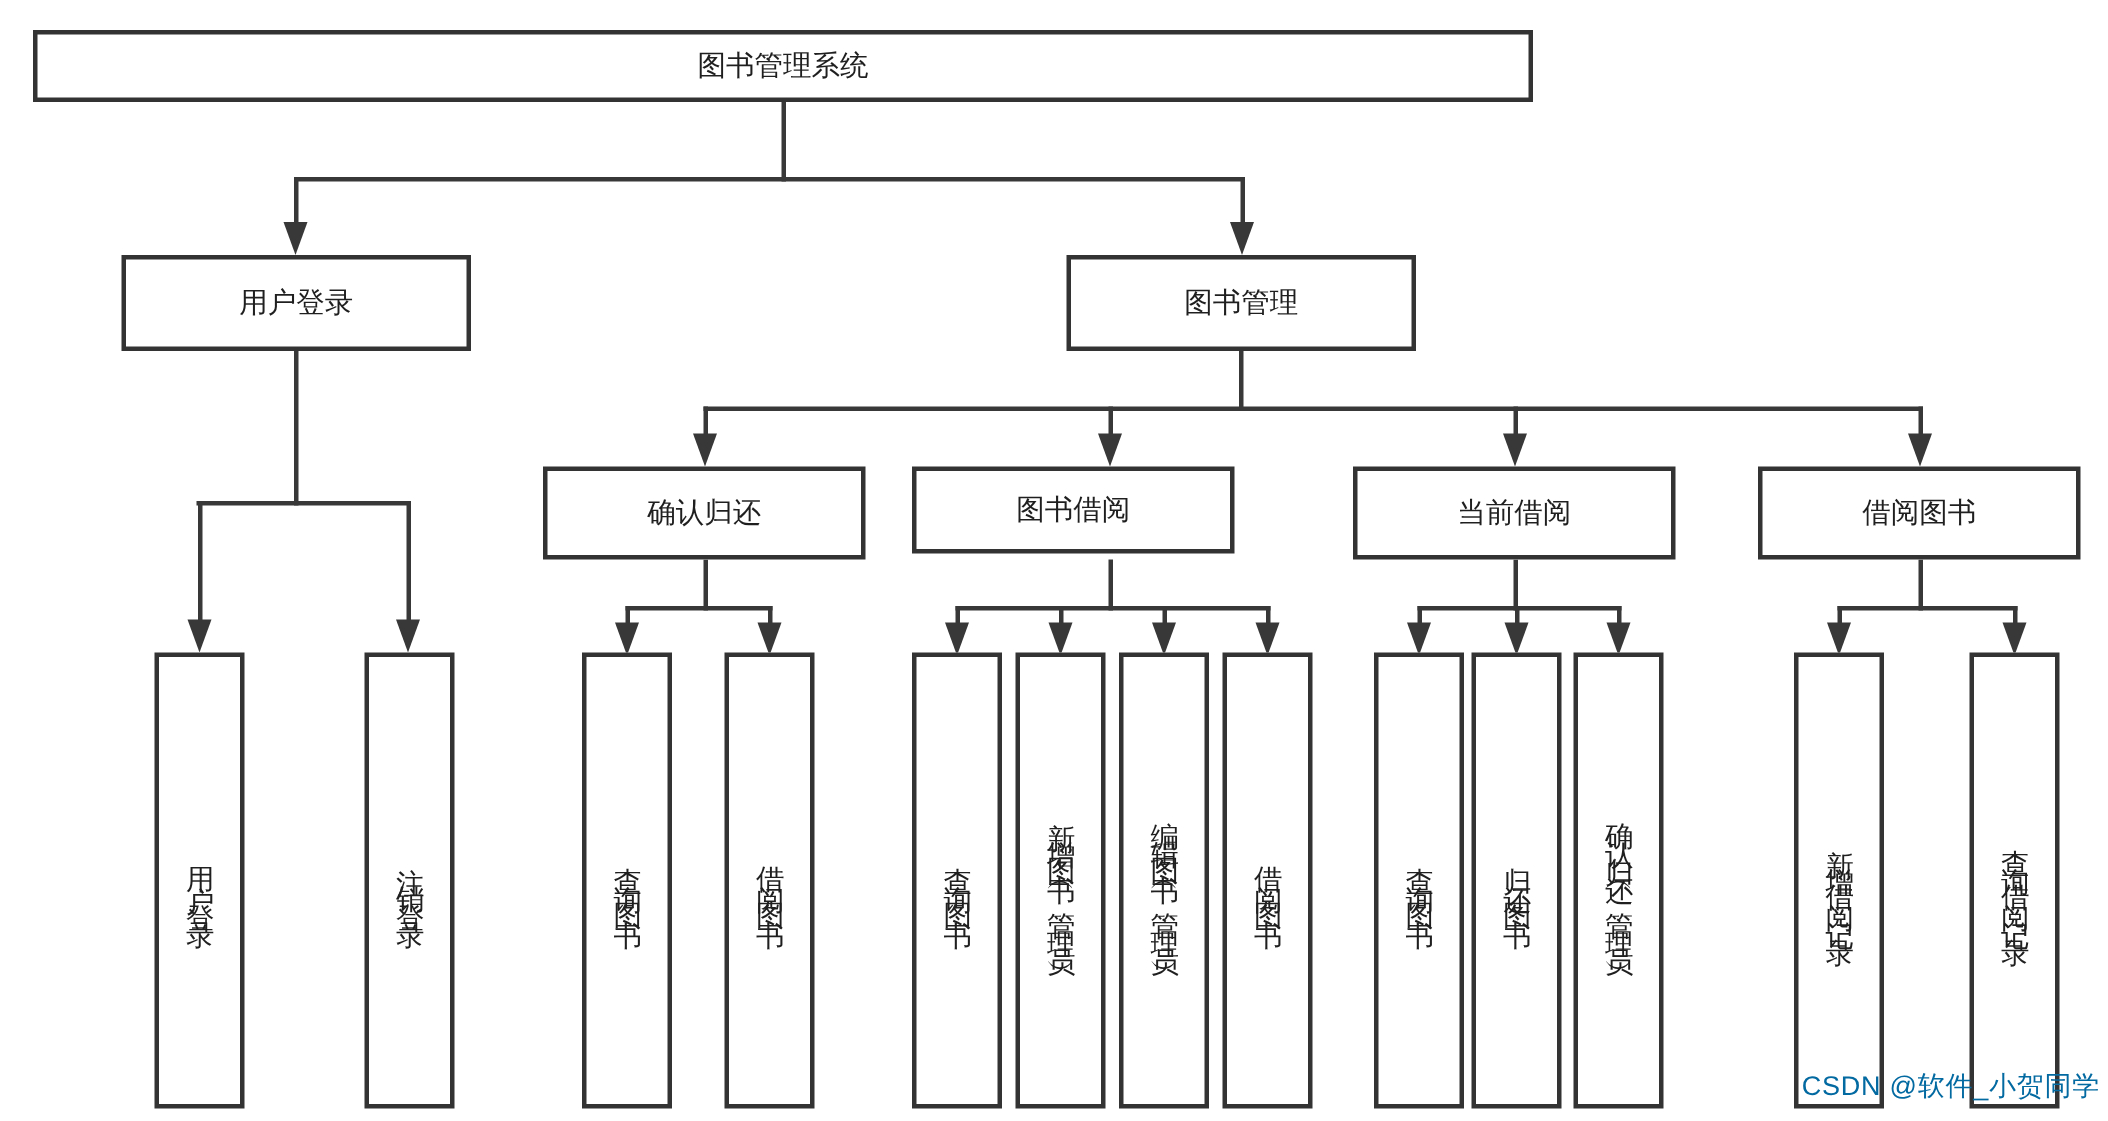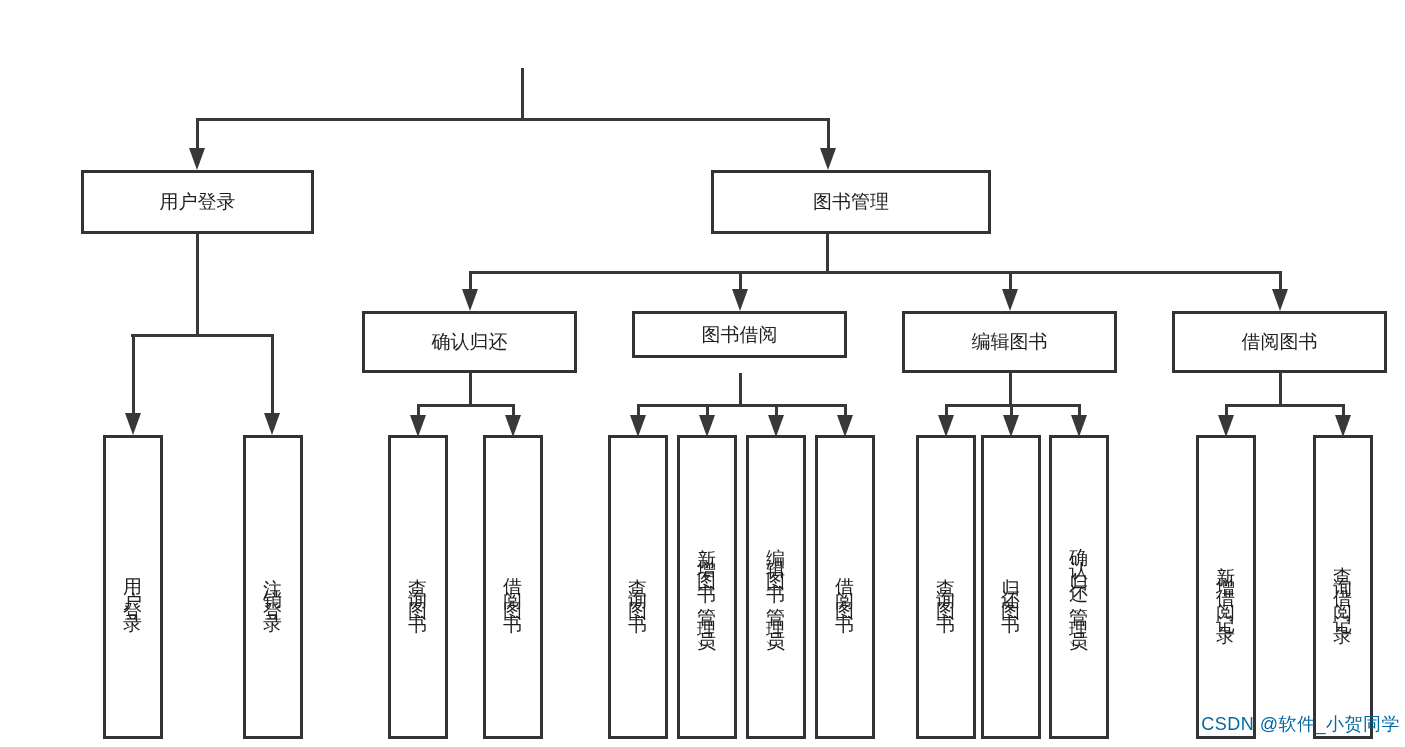--- a/index.html
+++ b/index.html
@@ -30,37 +30,40 @@
     position:absolute;left:1148px;top:712px;width:252px;
     font-size:18px;color:#0369a1;z-index:5;white-space:nowrap;
     text-align:right;letter-spacing:0.5px;
   }
 </style>
 </head>
 <body>
 
 <div id="canvas">
 
+  <div class="box hbox" style="left:22px;top:20px;width:1000px;height:48px;">
+    <span>图书管理系统</span>
+  </div>
 
   <div class="box hbox" style="left:81px;top:170px;width:233px;height:64px;">
     <span>用户登录</span>
   </div>
 
-  <div class="box hbox" style="left:711px;top:170px;width:280px;height:64px;">
+  <div class="box hbox" style="left:711px;top:170px;width:233px;height:64px;">
     <span>图书管理</span>
   </div>
 
   <div class="box hbox" style="left:362px;top:311px;width:215px;height:62px;">
     <span>确认归还</span>
   </div>
-  <div class="box hbox" style="left:632px;top:311px;width:215px;height:47px;">
+  <div class="box hbox" style="left:608px;top:311px;width:215px;height:58px;">
     <span>图书借阅</span>
   </div>
   <div class="box hbox" style="left:902px;top:311px;width:215px;height:62px;">
-    <span>编辑图书</span>
+    <span>当前借阅</span>
   </div>
   <div class="box hbox" style="left:1172px;top:311px;width:215px;height:62px;">
     <span>借阅图书</span>
   </div>
 
   <div class="box leaf" style="left:103px;top:435px;width:60px;height:304px;">
     <span>用户登录</span>
   </div>
   <div class="box leaf" style="left:243px;top:435px;width:60px;height:304px;">
     <span>注销登录</span>

